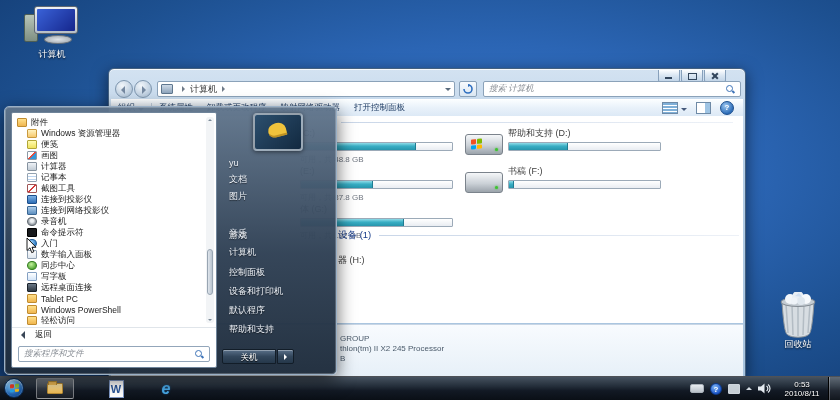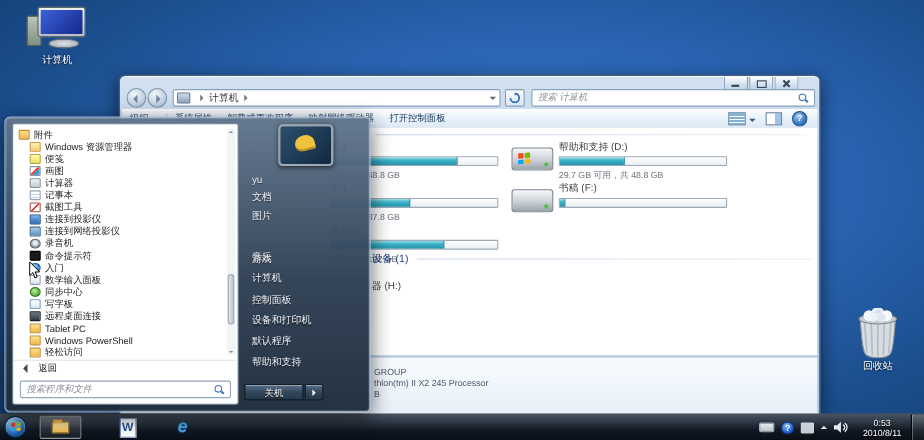--- a/index.html
+++ b/index.html
@@ -171,21 +171,21 @@
     <div class="pcwrap">
       <div class="pc-tower"></div>
       <div class="pc-monitor">
           <div class="pc-screen"></div>
         </div>
       <div class="pc-base"></div>
     </div>
     <span>计算机</span>
   </div>
 
-  <div class="dicon" style="left:762px;top:280px;text-align:center;">
+  <div class="dicon" style="left:762px;top:292px;text-align:center;">
     <div class="binwrap">
       <svg width="44" height="46" viewBox="0 0 44 46">
         <path d="M6,10 C8,40 10,42 12,43 C16,46 28,46 32,43 C34,42 36,40 38,10" fill="#d7dde2" stroke="#8a9299" stroke-width="1"></path>
         <path d="M10,12 L12,41 M16,13 L17,43 M22,13 L22,44 M28,13 L27,43 M34,12 L32,41" stroke="#b3bcc4" stroke-width="1.5" fill="none"></path>
         <ellipse cx="22" cy="10" rx="17" ry="4.5" fill="#c3cbd2" stroke="#828a92"></ellipse>
         <circle cx="14" cy="7" r="5" fill="#f2f6fa"></circle>
           <circle cx="22" cy="5" r="6" fill="#e8eef4"></circle>
         <circle cx="30" cy="7" r="5" fill="#f6f9fc"></circle>
           <circle cx="25" cy="9" r="4" fill="#dfe7ee"></circle>
         <circle cx="18" cy="9" r="3.5" fill="#eef3f8"></circle>
@@ -287,21 +287,20 @@
             <span style="background:#7fba00;"></span>
             <span style="background:#00a4ef;"></span>
             <span style="background:#ffb900;"></span>
           </span>
       </div>
       <div class="drive" style="left:397px;top:12px;">
         <div class="dlabel">帮助和支持 (D:)</div>
         <div class="dbar">
             <div class="dfill" style="width: 39%;"></div>
           </div>
-        <div class="dcap">29.7 GB 可用，共 48.8 GB</div>
       </div>
       <div class="drive-ico" style="left:354px;top:56px;"></div>
       <div class="drive" style="left:397px;top:50px;">
         <div class="dlabel">书稿 (F:)</div>
         <div class="dbar">
             <div class="dfill" style="width: 3%;"></div>
           </div>
       </div>
 
       <div class="ghead" style="left:227px;top:113px;">

